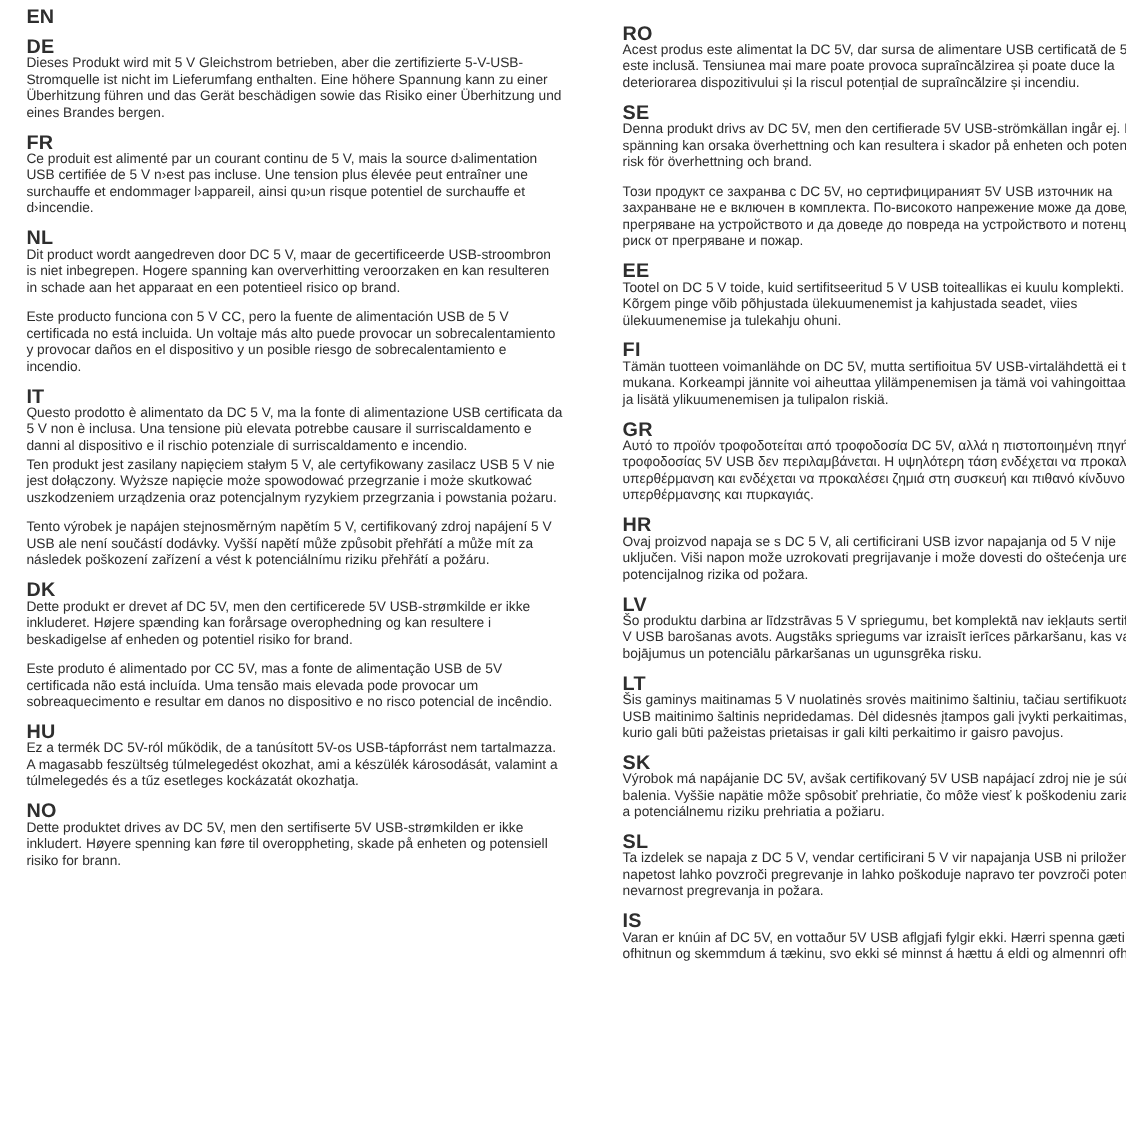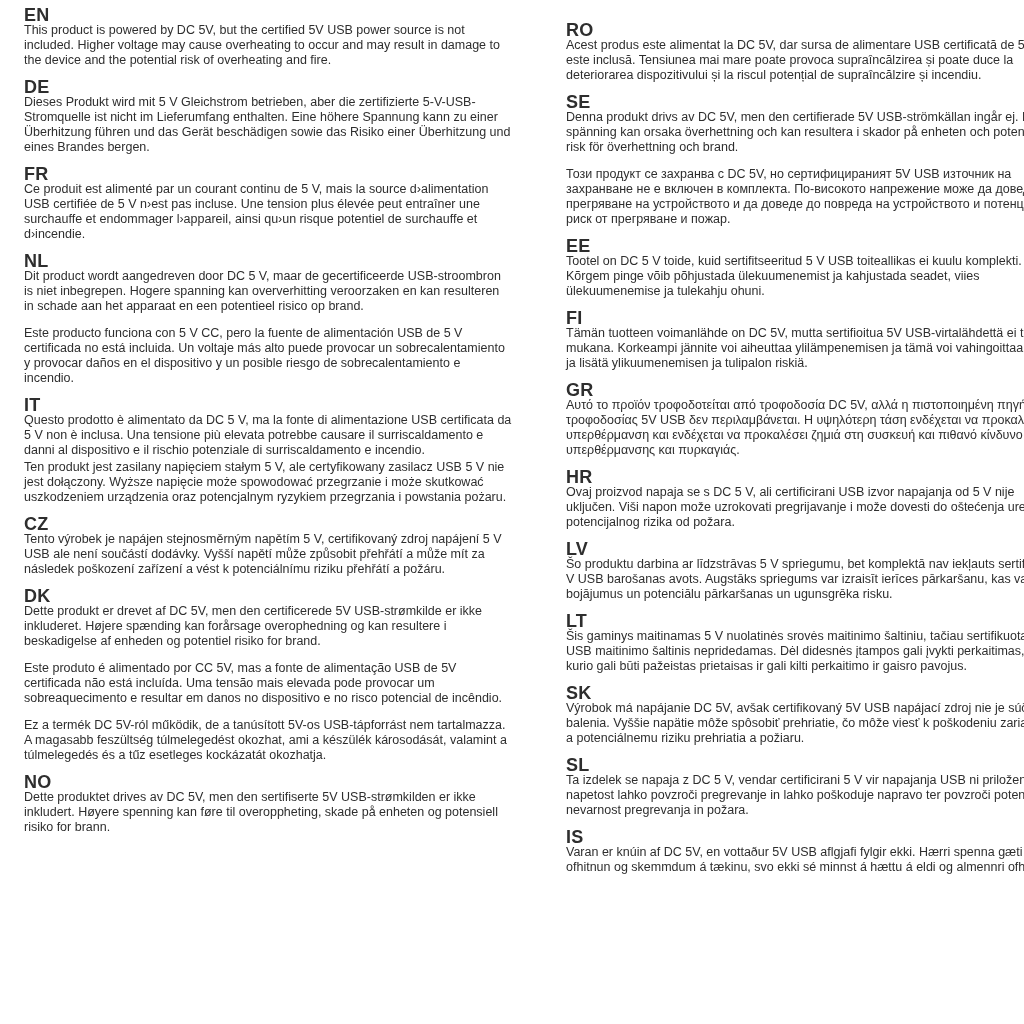--- a/index.html
+++ b/index.html
@@ -47,21 +47,20 @@
   
   [data-name="section-pl"] { margin-top: -10px; }
 </style>
 </head>
 <body>
 
 <div class="page" data-name="document-page">
   <div class="col col-left" id="col-left" data-name="column-left">
       <section class="lang-section" data-name="section-en">
         <h2 class="lang-code" data-name="language-code">EN</h2>
-        <p class="lang-text" data-name="notice-text">This product is powered by DC 5V, but the certified 5V USB power source is not included. Higher voltage may cause overheating to occur and may result in damage to the device and the potential risk of overheating and fire.</p>
       </section>
       <section class="lang-section" data-name="section-de">
         <h2 class="lang-code" data-name="language-code">DE</h2>
         <p class="lang-text" data-name="notice-text">Dieses Produkt wird mit 5 V Gleichstrom betrieben, aber die zertifizierte 5-V-USB-Stromquelle ist nicht im Lieferumfang enthalten. Eine höhere Spannung kann zu einer Überhitzung führen und das Gerät beschädigen sowie das Risiko einer Überhitzung und eines Brandes bergen.</p>
       </section>
       <section class="lang-section" data-name="section-fr">
         <h2 class="lang-code" data-name="language-code">FR</h2>
         <p class="lang-text" data-name="notice-text">Ce produit est alimenté par un courant continu de 5 V, mais la source d›alimentation USB certifiée de 5 V n›est pas incluse. Une tension plus élevée peut entraîner une surchauffe et endommager l›appareil, ainsi qu›un risque potentiel de surchauffe et d›incendie.</p>
       </section>
       <section class="lang-section" data-name="section-nl">
@@ -72,31 +71,31 @@
         <p class="lang-text" data-name="notice-text">Este producto funciona con 5 V CC, pero la fuente de alimentación USB de 5 V certificada no está incluida. Un voltaje más alto puede provocar un sobrecalentamiento y provocar daños en el dispositivo y un posible riesgo de sobrecalentamiento e incendio.</p>
       </section>
       <section class="lang-section" data-name="section-it">
         <h2 class="lang-code" data-name="language-code">IT</h2>
         <p class="lang-text" data-name="notice-text">Questo prodotto è alimentato da DC 5 V, ma la fonte di alimentazione USB certificata da 5 V non è inclusa. Una tensione più elevata potrebbe causare il surriscaldamento e danni al dispositivo e il rischio potenziale di surriscaldamento e incendio.</p>
       </section>
       <section class="lang-section" data-name="section-pl">
         <p class="lang-text" data-name="notice-text">Ten produkt jest zasilany napięciem stałym 5 V, ale certyfikowany zasilacz USB 5 V nie jest dołączony. Wyższe napięcie może spowodować przegrzanie i może skutkować uszkodzeniem urządzenia oraz potencjalnym ryzykiem przegrzania i powstania pożaru.</p>
       </section>
       <section class="lang-section" data-name="section-cz">
-        <h2 class="lang-code" data-name="language-code">CZ</h2>
         <p class="lang-text" data-name="notice-text">Tento výrobek je napájen stejnosměrným napětím 5 V, certifikovaný zdroj napájení 5 V USB ale není součástí dodávky. Vyšší napětí může způsobit přehřátí a může mít za následek poškození zařízení a vést k potenciálnímu riziku přehřátí a požáru.</p>
       </section>
       <section class="lang-section" data-name="section-dk">
         <h2 class="lang-code" data-name="language-code">DK</h2>
         <p class="lang-text" data-name="notice-text">Dette produkt er drevet af DC 5V, men den certificerede 5V USB-strømkilde er ikke inkluderet. Højere spænding kan forårsage overophedning og kan resultere i beskadigelse af enheden og potentiel risiko for brand.</p>
       </section>
       <section class="lang-section" data-name="section-pt">
         <p class="lang-text" data-name="notice-text">Este produto é alimentado por CC 5V, mas a fonte de alimentação USB de 5V certificada não está incluída. Uma tensão mais elevada pode provocar um sobreaquecimento e resultar em danos no dispositivo e no risco potencial de incêndio.</p>
       </section>
       <section class="lang-section" data-name="section-hu">
+        <h2 class="lang-code" data-name="language-code">HU</h2>
         <p class="lang-text" data-name="notice-text">Ez a termék DC 5V-ról működik, de a tanúsított 5V-os USB-tápforrást nem tartalmazza. A magasabb feszültség túlmelegedést okozhat, ami a készülék károsodását, valamint a túlmelegedés és a tűz esetleges kockázatát okozhatja.</p>
       </section>
       <section class="lang-section" data-name="section-no">
         <h2 class="lang-code" data-name="language-code">NO</h2>
         <p class="lang-text" data-name="notice-text">Dette produktet drives av DC 5V, men den sertifiserte 5V USB-strømkilden er ikke inkludert. Høyere spenning kan føre til overoppheting, skade på enheten og potensiell risiko for brann.</p>
       </section>
     </div>
   <div class="col col-right" id="col-right" data-name="column-right">
       <section class="lang-section" data-name="section-ro">
         <h2 class="lang-code" data-name="language-code">RO</h2>

